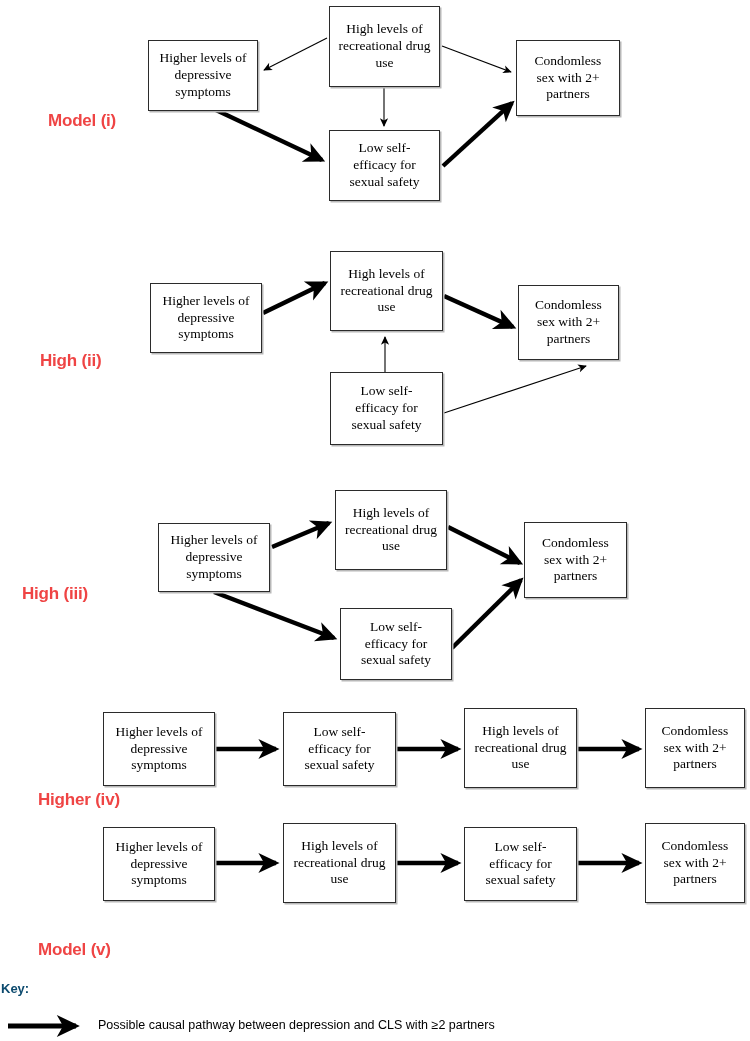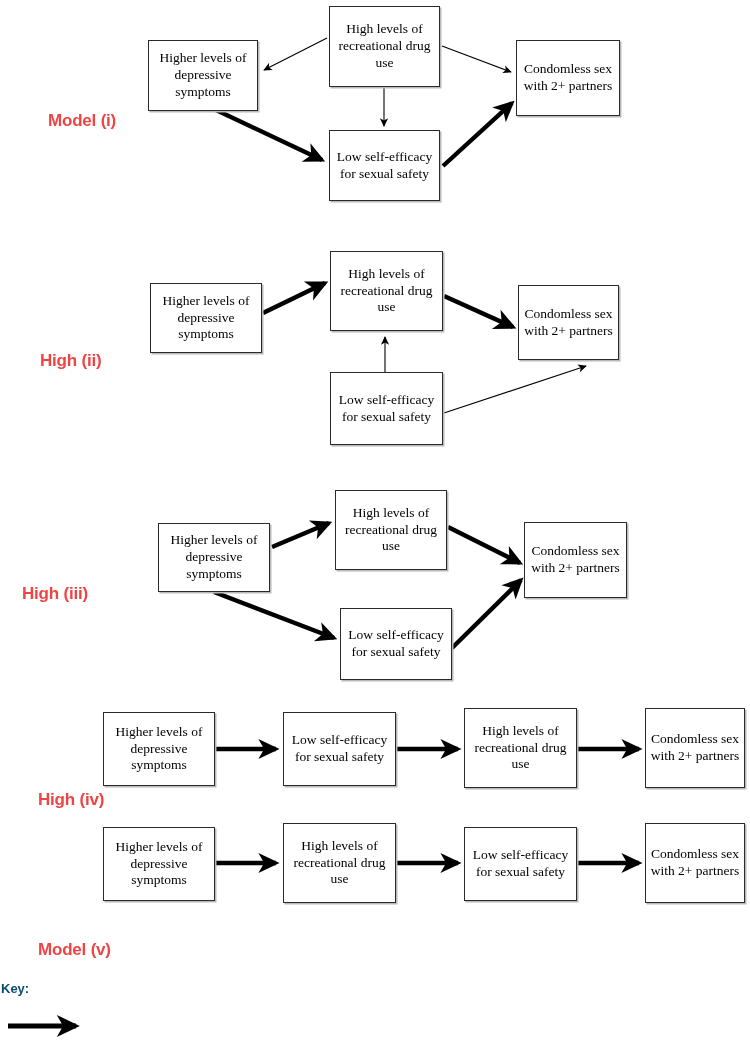--- a/index.html
+++ b/index.html
@@ -30,21 +30,21 @@
     background: #ffffff;
     box-shadow: 1.5px 1.5px 0 0 #b8b8b8;
     font-family: "Liberation Serif", serif;
     font-size: 13.5px;
     line-height: 1.25;
     color: #000000;
     display: flex;
     align-items: center;
     justify-content: center;
     text-align: center;
-    padding: 2px 0;
+    padding: 2px 8px;
   }
   .node span { display: block; }
   .model-label {
     position: absolute;
     font-family: "Liberation Sans", sans-serif;
     font-weight: bold;
     font-size: 17px;
     color: #ef4444;
     white-space: nowrap;
     letter-spacing: -0.2px;
@@ -178,21 +178,21 @@
   </div>
 
   <div class="node" style="left:340px; top:608px; width:112px; height:72px;">
     <span>Low self-efficacy for sexual safety</span>
   </div>
 
   <div class="node" style="left:524px; top:522px; width:103px; height:76px;">
     <span>Condomless sex with 2+ partners</span>
   </div>
 
-  <div class="model-label" style="left:38px; top:790px;">High (iv)</div>
+  <div class="model-label" style="left:38px; top:790px;">Higher (iv)</div>
 
   <div class="node" style="left:103px; top:712px; width:112px; height:74px;">
     <span>Higher levels of depressive symptoms</span>
   </div>
 
   <div class="node" style="left:283px; top:712px; width:113px; height:74px;">
     <span>Low self-efficacy for sexual safety</span>
   </div>
 
   <div class="node" style="left:464px; top:708px; width:113px; height:80px;">
@@ -216,14 +216,15 @@
   <div class="node" style="left:464px; top:827px; width:113px; height:74px;">
     <span>Low self-efficacy for sexual safety</span>
   </div>
 
   <div class="node" style="left:645px; top:823px; width:100px; height:80px;">
     <span>Condomless sex with 2+ partners</span>
   </div>
 
   <div class="key-title" style="left:1px; top:981px;">Key:</div>
 
+  <div class="key-text" style="left:98px; top:1018px;">Possible causal pathway between depression and CLS with ≥2 partners</div>
 
 </div>
 
 </body></html>

